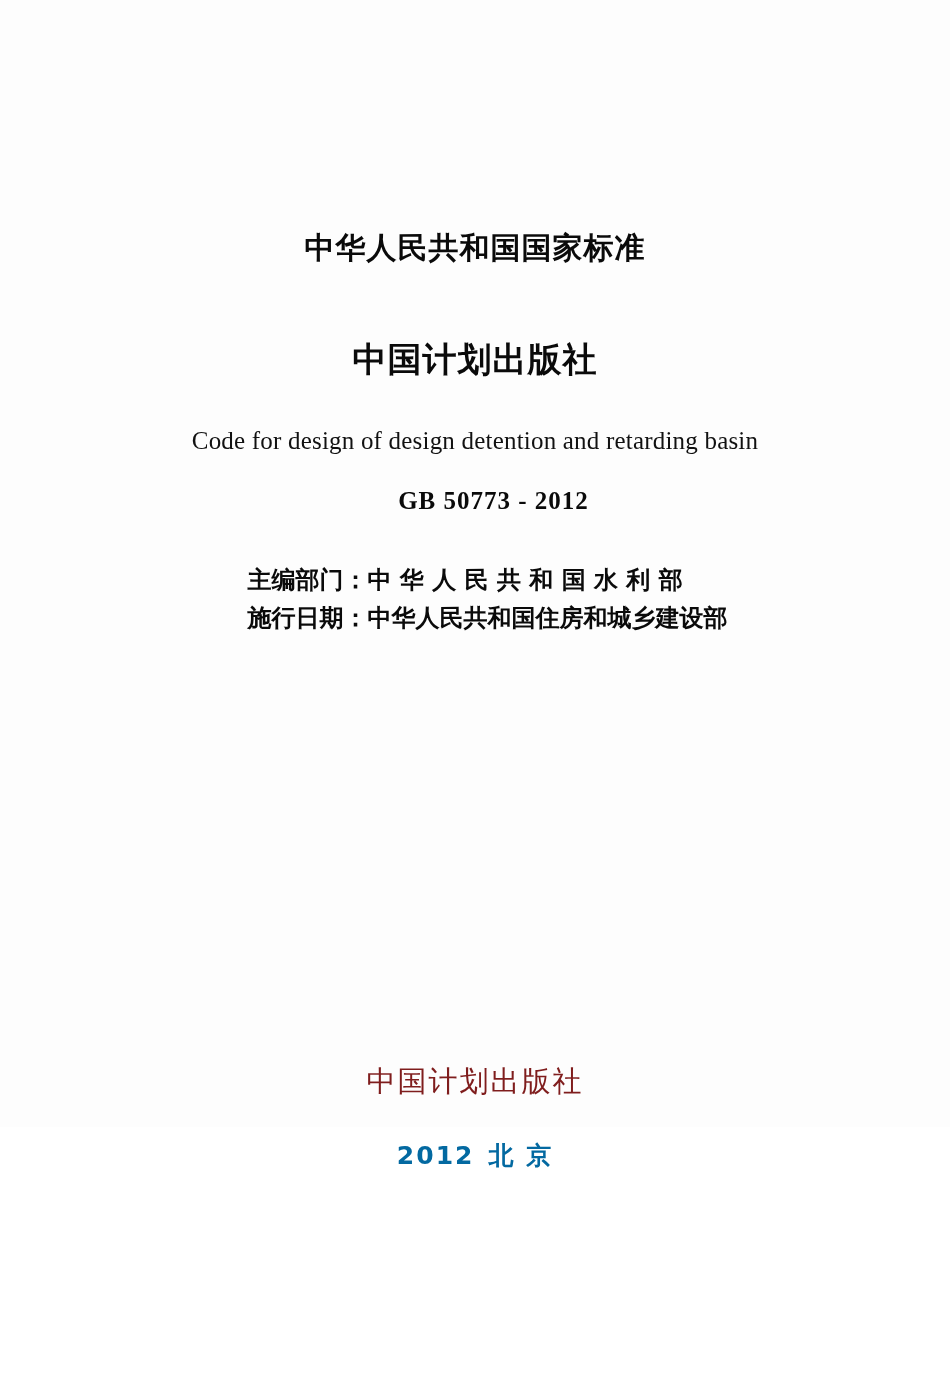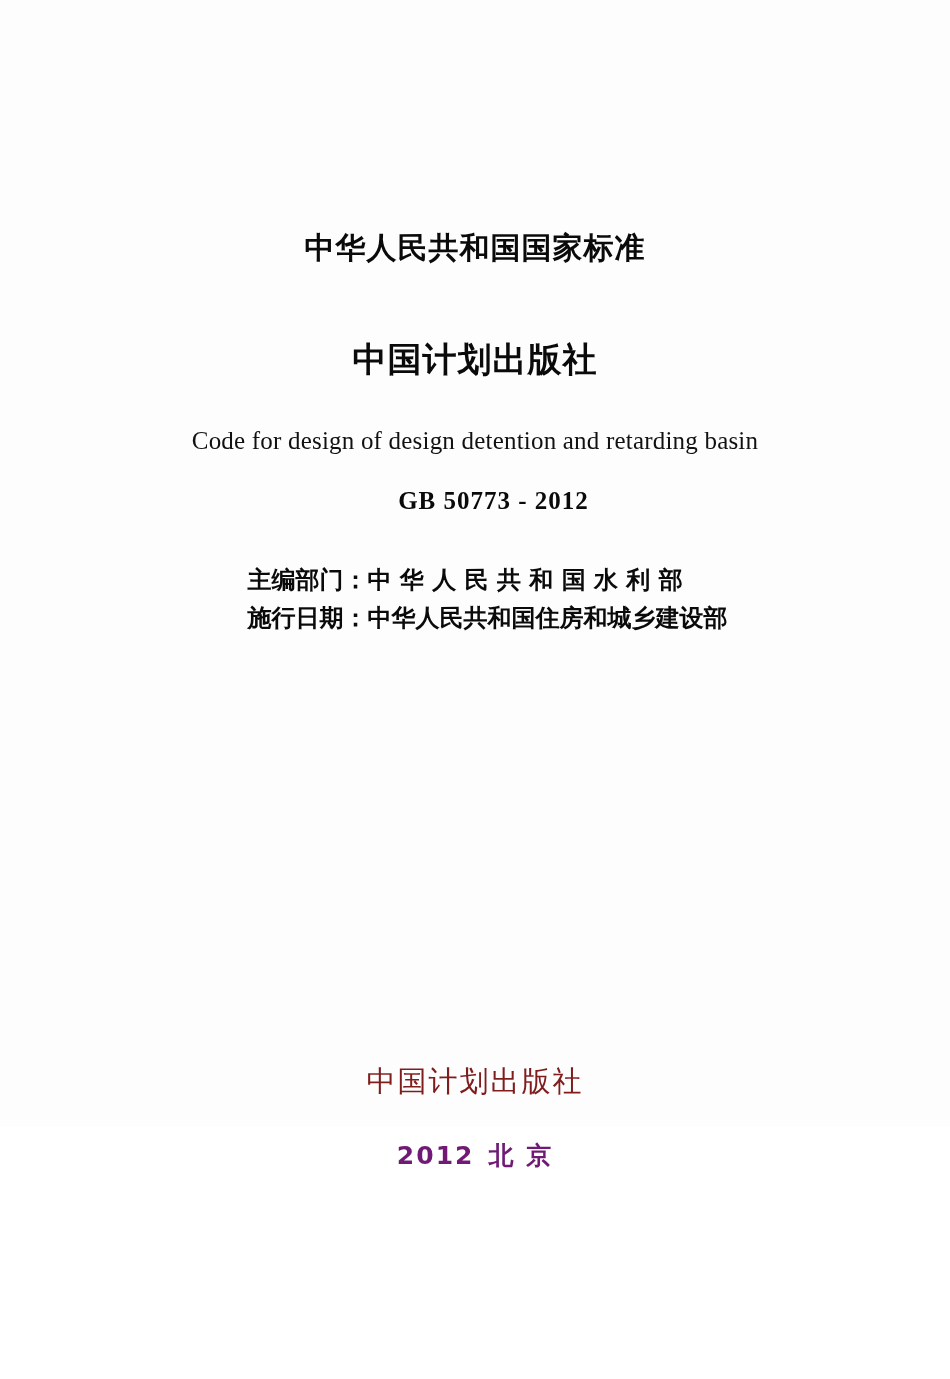--- a/index.html
+++ b/index.html
@@ -92,21 +92,21 @@
     font-size: 29px;
     letter-spacing: 2px;
     color: #7f1d1d;
   }
   .year-city {
     margin-top: 37px;
     font-family: "DejaVu Sans", sans-serif;
     font-weight: bold;
     font-size: 25px;
     letter-spacing: 2px;
-    color: #701a75;
+    color: #0369a1;
   }
   .year-city .gap {
     display: inline-block;
     width: 14px;
   }
 </style>
 </head>
 <body>
 
 <div class="page">

